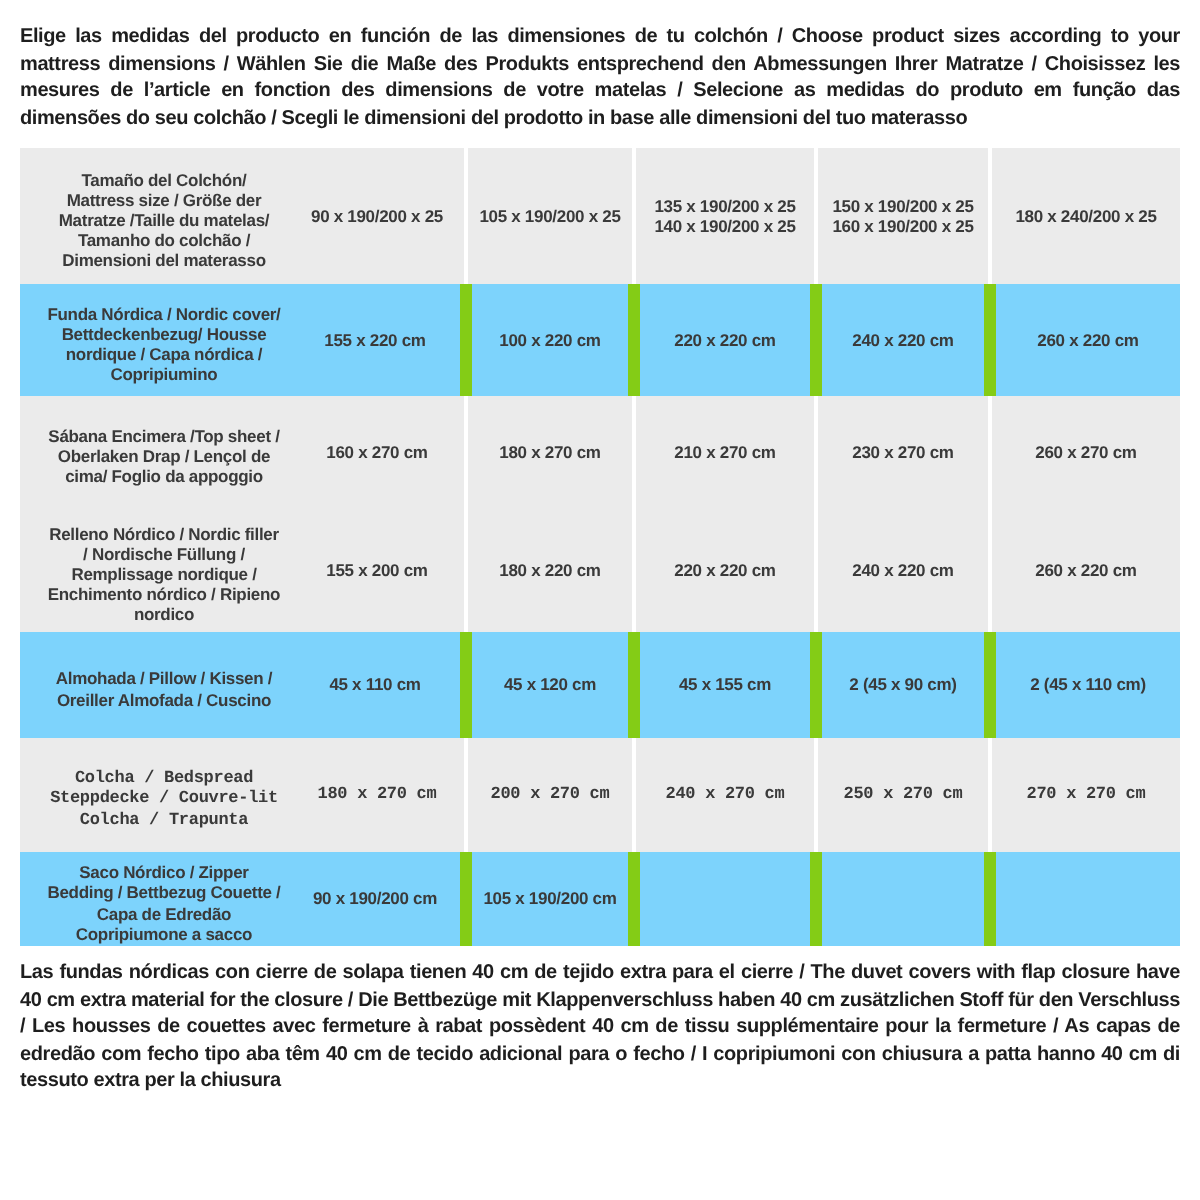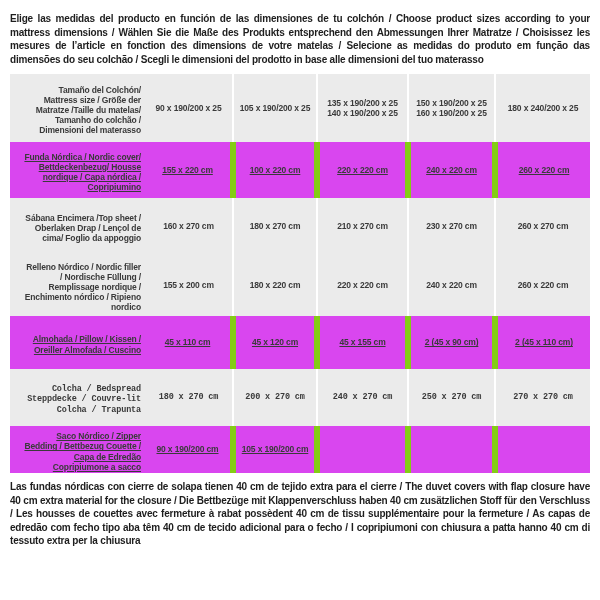--- a/index.html
+++ b/index.html
@@ -31,30 +31,30 @@
     color: #3a3a3a;
   }
   .size-table td {
     vertical-align: middle;
     font-weight: 700;
     font-size: 8.5px;
     letter-spacing: -0.15px;
     line-height: 1.18;
   }
   .size-table td.label-cell {
-    text-align: right;
+    text-align: center;
     padding: 4px 4px 0 13px;
   }
   .size-table td.size-cell {
     text-align: center;
     white-space: pre-line;
     padding: 3px 2px;
   }
   tr.stripe { background: #ebebeb; }
-  tr.plain  { background: #d946ef; text-decoration: underline; }
+  tr.plain  { background: #7dd3fc; }
   
   tr.stripe td:nth-child(n+3) { border-left: 2px solid #ffffff; }
   tr.plain  td:nth-child(n+3) { border-left: 6px solid #84cc16; }
 
   tr.r1 { height: 68px; }
   tr.r2 { height: 56px; }
   tr.r3 { height: 56px; }
   tr.r4 { height: 61px; }
   tr.r5 { height: 62px; }
   tr.r6 { height: 53px; }

